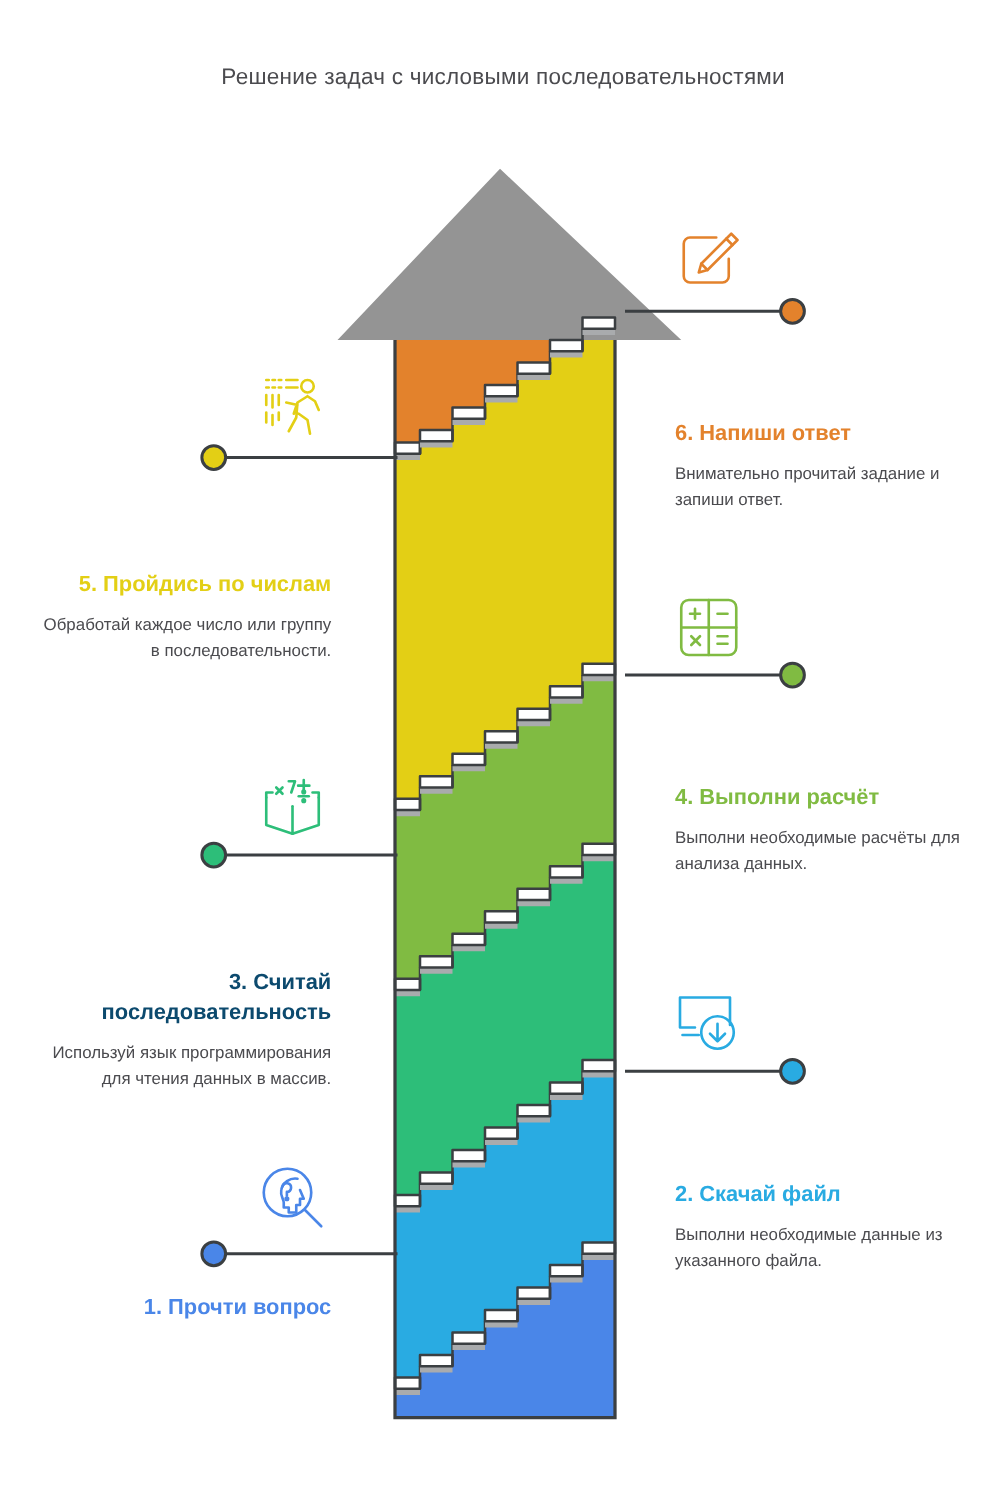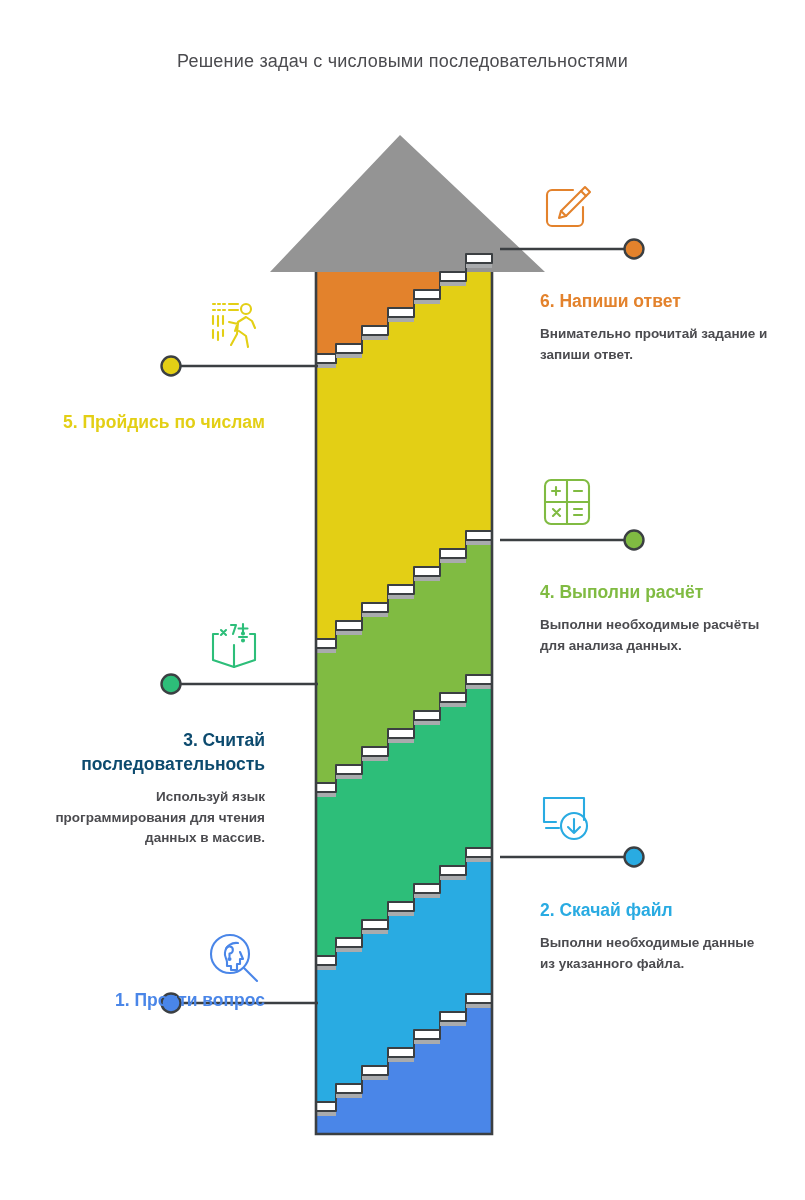--- a/index.html
+++ b/index.html
@@ -7,23 +7,23 @@
     width:805px;height:1200px;background:#ffffff;
     font-family:"Liberation Sans","DejaVu Sans",sans-serif;
     position:relative;overflow:hidden;
   }
   #stage{position:absolute;inset:0;width:805px;height:1200px;}
   #title{
     position:absolute;left:0;top:51px;width:805px;text-align:center;
     font-size:18px;color:#4b4b4f;letter-spacing:.2px;font-weight:400;
   }
   svg.art{position:absolute;left:0;top:0;width:805px;height:1200px;}
-  .blk{position:absolute;}
+  .blk{position:absolute;margin-top:45px;}
   .blk .ttl{font-size:17.5px;font-weight:bold;line-height:24px;margin:0 0 11px 0;}
-  .blk .dsc{font-size:13.5px;color:#4b4b4f;line-height:20.5px;margin:0;font-weight:700;}
+  .blk .dsc{font-size:13.5px;color:#4b4b4f;line-height:20.5px;margin:0;font-weight:400;}
   .right{left:540px;width:232px;text-align:left;}
   .left{left:33px;width:232px;text-align:right;}
   .icon{position:absolute;width:58px;height:58px;}
 </style>
 </head>
 <body>
 
 <div id="stage">
 
   <div id="title">Решение задач с числовыми последовательностями</div>
@@ -276,20 +276,21 @@
     </svg>
   </div>
 
   <div class="blk right" style="top:289px;">
     <div class="ttl" style="color:#e3822c;">6. Напиши ответ</div>
     <div class="dsc">Внимательно прочитай задание и запиши ответ.</div>
   </div>
 
   <div class="blk left" style="top:410px;text-align:right;">
     <div class="ttl" style="color:#e3cf15;">5. Пройдись по числам</div>
+    <div class="dsc">Обработай каждое число или группу в последовательности.</div>
   </div>
 
   <div class="blk right" style="top:580px;">
     <div class="ttl" style="color:#80bb42;">4. Выполни расчёт</div>
     <div class="dsc">Выполни необходимые расчёты для анализа данных.</div>
   </div>
 
   <div class="blk left" style="top:728px;">
     <div class="ttl" style="color:#0c4a6e;">3. Считай последовательность</div>
     <div class="dsc">Используй язык программирования для чтения данных в массив.</div>

